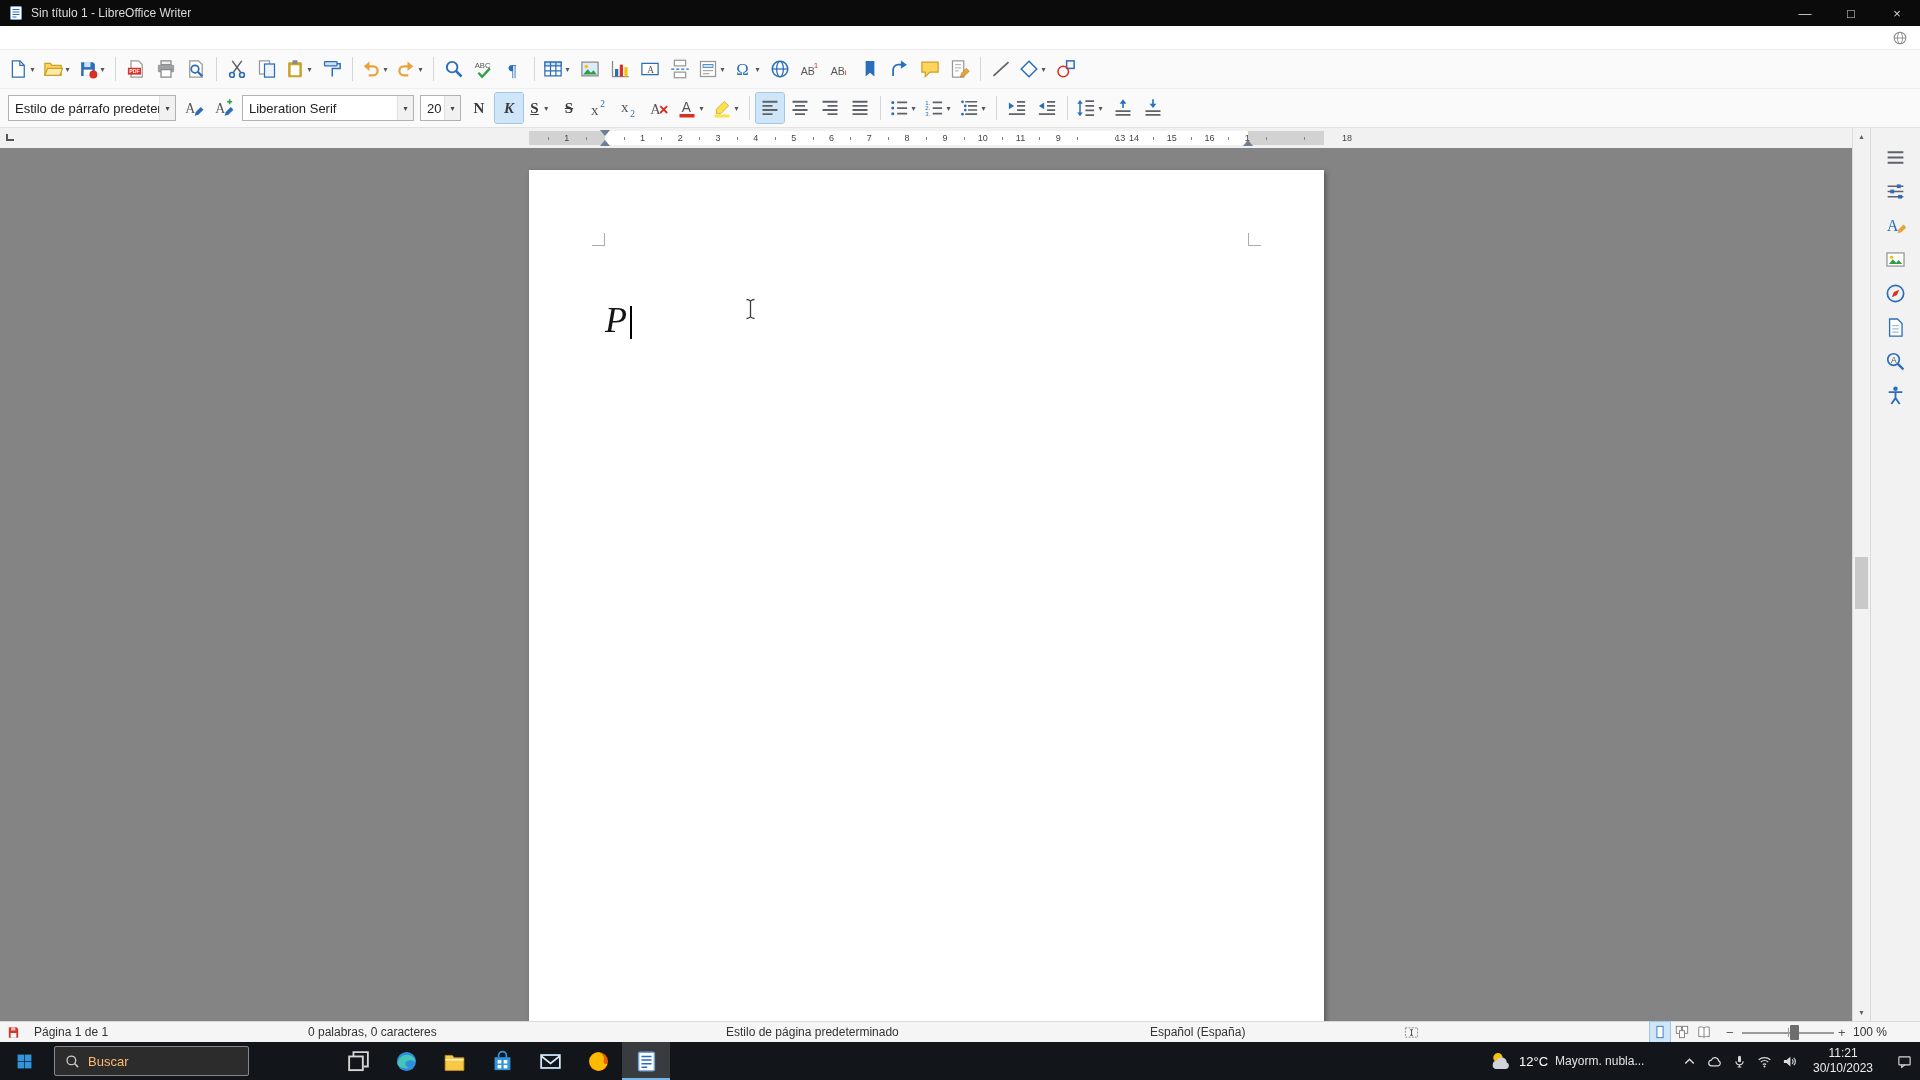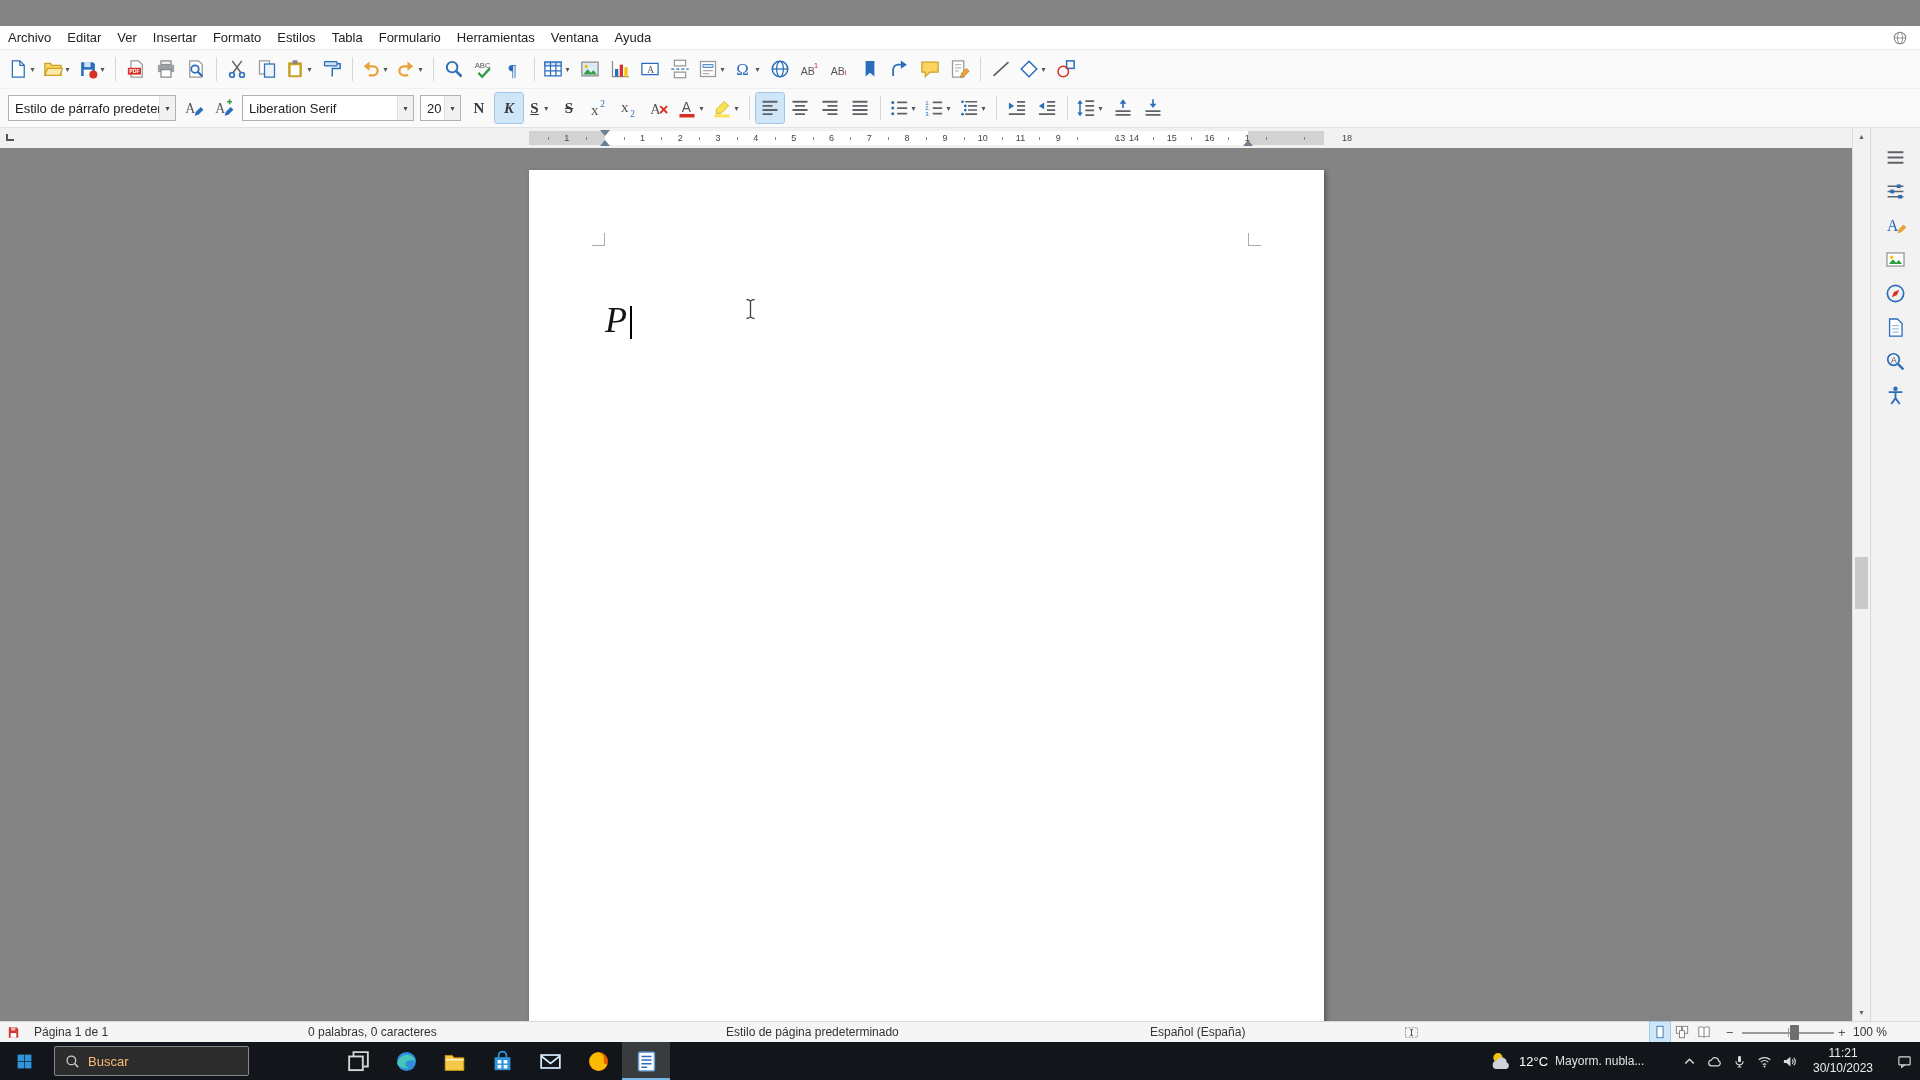--- a/index.html
+++ b/index.html
@@ -106,35 +106,36 @@
   .tray-btn svg{width:15px;height:15px}
   .tb-clock{position:absolute;left:1800px;top:0;width:86px;height:38px;display:flex;flex-direction:column;align-items:center;justify-content:center;color:#ececec;font-size:12px;line-height:1.25}
   .tb-notif{position:absolute;right:2px;top:0;width:28px;height:38px;display:flex;align-items:center;justify-content:center}
   .tb-notif svg{width:15px;height:15px}
 </style>
 </head>
 <body>
 
 <div class="screen">
 
+  <div class="titlebar">
+    <span class="tb-appicon">
+        <svg viewBox="0 0 16 16">
+          <rect x="2.5" y="1.5" width="11" height="13" rx="1" fill="#fdfdfd" stroke="#6da3d8"></rect>
+          <path d="M4.5 4.5h7M4.5 7h7M4.5 9.5h7M4.5 12h4" stroke="#2a6ebb"></path>
+        </svg>
+      </span>
+    <span class="tb-title">Sin título 1 - LibreOffice Writer</span>
+    <div class="win-controls">
+      <div class="win-btn">—</div>
+      <div class="win-btn">□</div>
+      <div class="win-btn">×</div>
+    </div>
+  </div>
 
   <div class="menubar">
-    <div id="menubar-items" class="menubar-items">
-        <div class="menu-item">Archivo</div>
-        <div class="menu-item">Editar</div>
-        <div class="menu-item">Ver</div>
-        <div class="menu-item">Insertar</div>
-        <div class="menu-item">Formato</div>
-        <div class="menu-item">Estilos</div>
-        <div class="menu-item">Tabla</div>
-        <div class="menu-item">Formulario</div>
-        <div class="menu-item">Herramientas</div>
-        <div class="menu-item">Ventana</div>
-        <div class="menu-item">Ayuda</div>
-      </div>
     <div class="menubar-right">
         <svg viewBox="0 0 16 16">
           <circle cx="8" cy="8" r="5.8" fill="none" stroke="#8a8a8a" stroke-width="1.1"></circle>
           <ellipse cx="8" cy="8" rx="2.5" ry="5.8" fill="none" stroke="#8a8a8a" stroke-width="0.9"></ellipse>
           <path d="M2.2 8h11.6" stroke="#8a8a8a" stroke-width="0.9"></path>
         </svg>
       </div>
   </div>
 
   <div class="toolbar" id="toolbar-standard">

